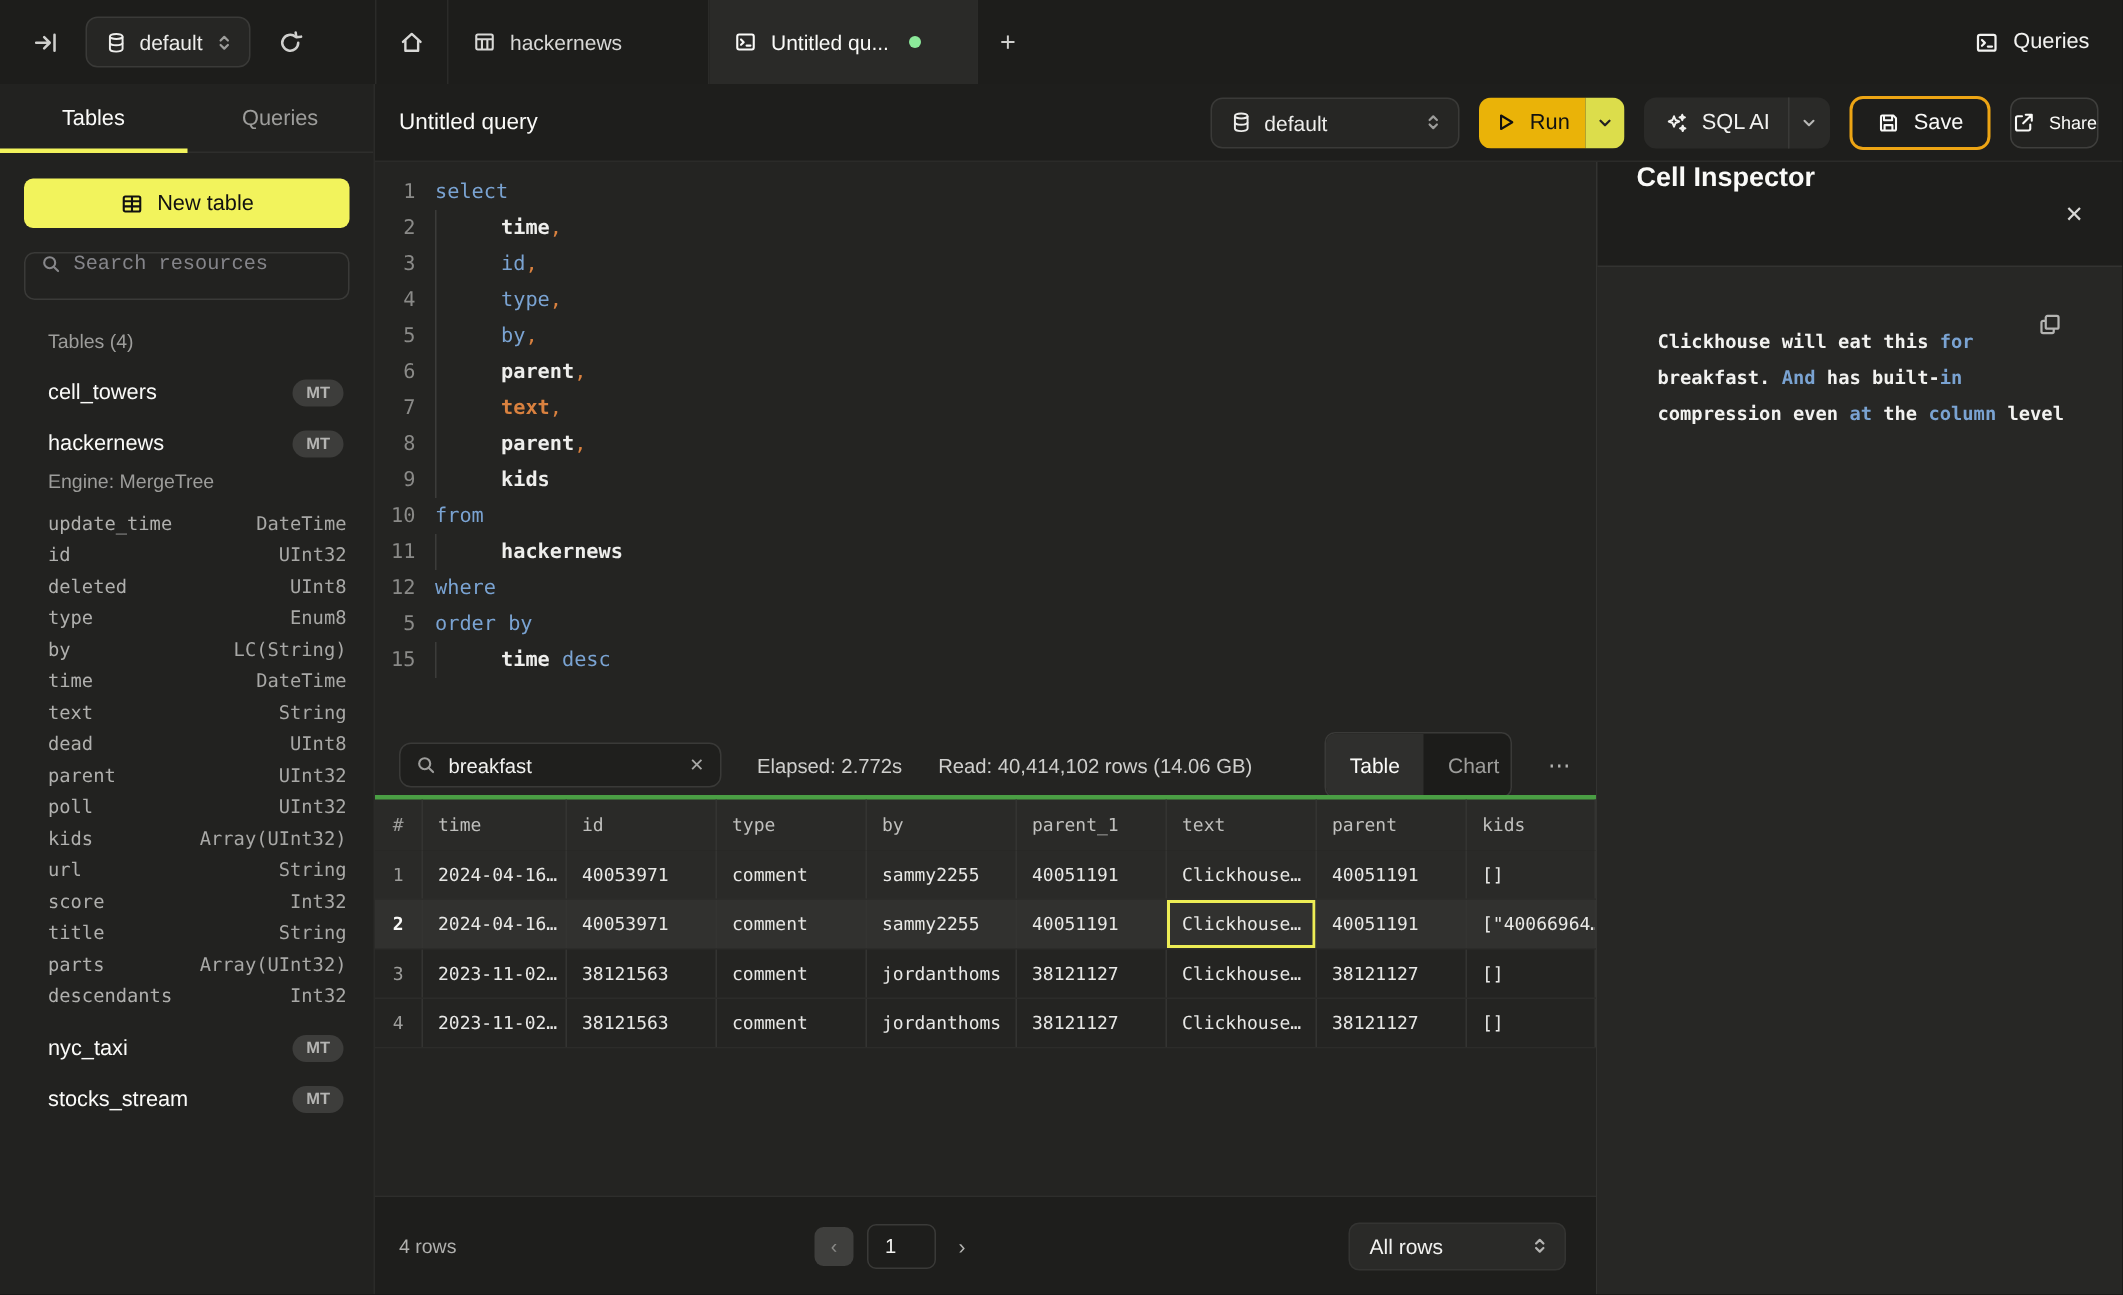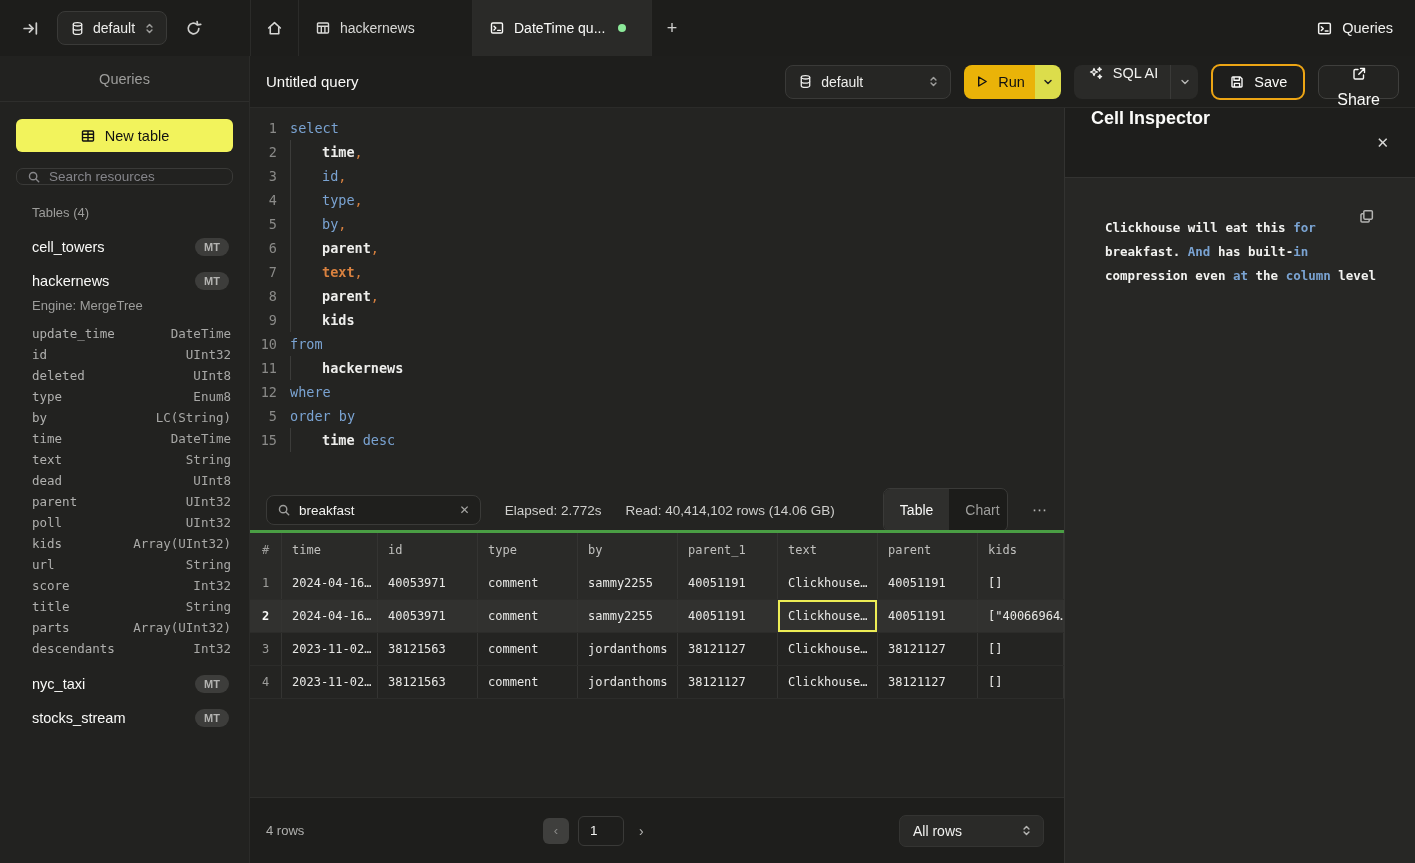--- a/index.html
+++ b/index.html
@@ -29,21 +29,21 @@
   .lower { flex:1; display:flex; min-height:0; }
 
   
   .sidebar { width:250px; flex:0 0 250px; border-right:1px solid #2b2b29; background:#222220; display:flex; flex-direction:column; overflow:hidden; }
   .side-tabs { height:46px; flex:0 0 46px; display:flex; border-bottom:1px solid #2e2e2c; }
   .side-tab { flex:1; display:flex; align-items:center; justify-content:center; font-size:14.5px; color:#9d9d9b; cursor:pointer; position:relative; }
   .side-tab.active { color:#fafaf8; }
   .side-tab.active::after { content:""; position:absolute; left:0; right:0; bottom:-1px; height:3px; background:#f2f35c; }
   .new-table-btn { margin:17px 16px 0; height:33px; background:#f2f35c; color:#111; border:none; border-radius:6px;
                    font-size:14.5px; display:flex; align-items:center; justify-content:center; gap:9px; cursor:pointer; }
-  .side-search { margin:16px 16px 0; height:17px; border:1px solid #3a3a38; border-radius:7px; display:flex; align-items:flex-end; gap:8px; padding:0 10px; color:#87878a; }
+  .side-search { margin:16px 16px 0; height:32px; border:1px solid #3a3a38; border-radius:7px; display:flex; align-items:flex-start; gap:8px; padding:0 10px; color:#87878a;font-family:Liberation Mono, monospace; }
   .side-search input { background:none; border:none; outline:none; color:#e8e8e6; font-size:13.5px; width:100%; font-family:inherit; }
   .side-search input::placeholder { color:#85858a; }
   .tree { flex:1; overflow:hidden; padding:18px 16px 0; }
   .tree-section { color:#9d9d9b; font-size:13px; margin:2px 0 10px; padding-left:16px; }
   .tree-table { display:flex; align-items:center; justify-content:space-between; padding:8px 4px 8px 16px; cursor:pointer; }
   .tree-table .tname { font-size:14.5px; color:#fafaf8; }
   .badge { background:#3d3d3b; color:#b4b4b2; font-size:11px; font-weight:bold; border-radius:9px; padding:3px 9px; }
   .tree-engine { color:#9d9d9b; font-size:13px; padding:0 0 10px 16px; }
   .tree-col { display:flex; justify-content:space-between; padding:3px 2px 3px 16px; font-size:12.5px; color:#b0b0ae; }
   .tree-col .ctype { color:#a8a8a6; }
@@ -51,38 +51,38 @@
 
   
   .workzone { flex:1; display:flex; flex-direction:column; min-width:0; }
   .toolbar { height:52px; flex:0 0 52px; display:flex; align-items:center; padding:0 16px; border-bottom:1px solid #2b2b29; background:#1e1e1c; }
   .query-title { font-size:15px; color:#fafaf8; }
   .toolbar .spacer { flex:1; }
   .tb-group { display:flex; align-items:center; gap:13px; }
   .run-btn { display:flex; height:34px; border-radius:8px; overflow:hidden; cursor:pointer; }
   .run-main { background:#eab308; color:#111; display:flex; align-items:center; gap:9px; padding:0 10px; font-size:14.5px; }
   .run-caret { background:#dcdd4b; width:26px; display:flex; align-items:center; justify-content:center; color:#222; }
-  .sqlai-btn { height:34px; display:flex; align-items:flex-start; background:#2a2a28; border-radius:8px; color:#f2f2f0; font-size:14.5px; cursor:pointer; }
+  .sqlai-btn { height:34px; display:flex; align-items:center; background:#2a2a28; border-radius:8px; color:#f2f2f0; font-size:14.5px; cursor:pointer; }
   .sqlai-main { display:flex; align-items:center; gap:9px; padding:0 12px 0 14px; }
   .sqlai-caret { width:28px; height:100%; display:flex; align-items:center; justify-content:center; color:#b9b9b7; border-left:1px solid #3a3a38; }
   .save-btn { height:36px; display:flex; align-items:center; gap:9px; padding:0 16px; background:transparent;
               border:2px solid #eda514; border-radius:9px; color:#fafaf8; font-size:14.5px; cursor:pointer; }
-  .share-btn { height:34px; display:flex; align-items:center; gap:9px; padding:0 18px; background:#232321;
-               border:1px solid #3f3f3d; border-radius:8px; color:#fafaf8; font-size:16px; cursor:pointer;flex-direction:column; }
+  .share-btn { height:34px; display:flex; align-items:center; gap:9px; padding:0 0; background:#232321;
+               border:1px solid #3f3f3d; border-radius:8px; color:#fafaf8; font-size:12px; cursor:pointer; }
 
   .content { flex:1; display:flex; min-height:0; }
 
   
   .main { width:814px; flex:0 0 814px; display:flex; flex-direction:column; background:#242422; min-width:0; }
   .editor { height:382px; flex:0 0 382px; padding-top:8px; overflow:hidden; cursor:text; }
   .code-line { display:flex; height:24px; line-height:24px; font-size:13.5px; }
   .code-line .ln { width:40px; flex:0 0 40px; text-align:right; padding-right:13px; color:#8a8a88; }
   .code-line .code { position:relative; flex:1; white-space:pre; }
   .code-line .code .guide { position:absolute; left:0; top:0; bottom:0; width:1px; background:#3c3c3a; }
-  .code-line .code .txt.ind { margin-left:32px; display:inline-block; }
+  .code-line .code .txt.ind { margin-left:44px; display:inline-block; }
   .tok-kw { color:#7aa3d2; }
   .tok-col { color:#eeeeec; font-weight:bold; }
   .tok-or { color:#d9813f; font-weight:bold; }
   .tok-pu { color:#d9813f; }
   .tok-st { color:#b5c24e; }
   .tok-pl { color:#d8d8d6; }
 
   
   .res-toolbar { height:40px; flex:0 0 40px; display:flex; align-items:center; padding:0 16px; gap:24px; }
   .res-search { width:228px; height:30px; border:1px solid #3a3a38; border-radius:8px; background:#1f1f1d;
@@ -188,21 +188,21 @@
         </span>
         <span>hackernews</span>
       </div>
       <div class="tab active" style="width:179px">
         <span>
           <svg width="16" height="16" viewBox="0 0 16 16" fill="none" stroke="currentColor" stroke-width="1.4" stroke-linecap="round" stroke-linejoin="round">
               <rect x="2.5" y="3" width="11" height="10" rx="1.3"></rect>
               <path d="M5 6.3l1.8 1.8L5 9.9M8.7 10.4h2.6"></path>
             </svg>
         </span>
-        <span>DateTime qu...</span>
+        <span>Untitled qu...</span>
         <span class="dot"></span>
       </div>
       <div class="tab-plus">
         <span>+</span>
       </div>
     </div>
 
     <div class="topbar-right">
       <button class="queries-btn">
         <span>
@@ -213,20 +213,21 @@
         </span>
         <span>Queries</span>
       </button>
     </div>
   </div>
 
   <div class="lower">
 
     <div class="sidebar">
       <div class="side-tabs">
+        <div class="side-tab active">Tables</div>
         <div class="side-tab">Queries</div>
       </div>
       <button class="new-table-btn">
         <span>
           <svg width="16" height="16" viewBox="0 0 16 16" fill="none" stroke="currentColor" stroke-width="1.4">
               <rect x="2.5" y="3" width="11" height="10" rx="1"></rect>
               <path d="M2.5 6.2h11M2.5 9.6h11M8 3v10"></path>
             </svg>
         </span>
         <span>New table</span>

